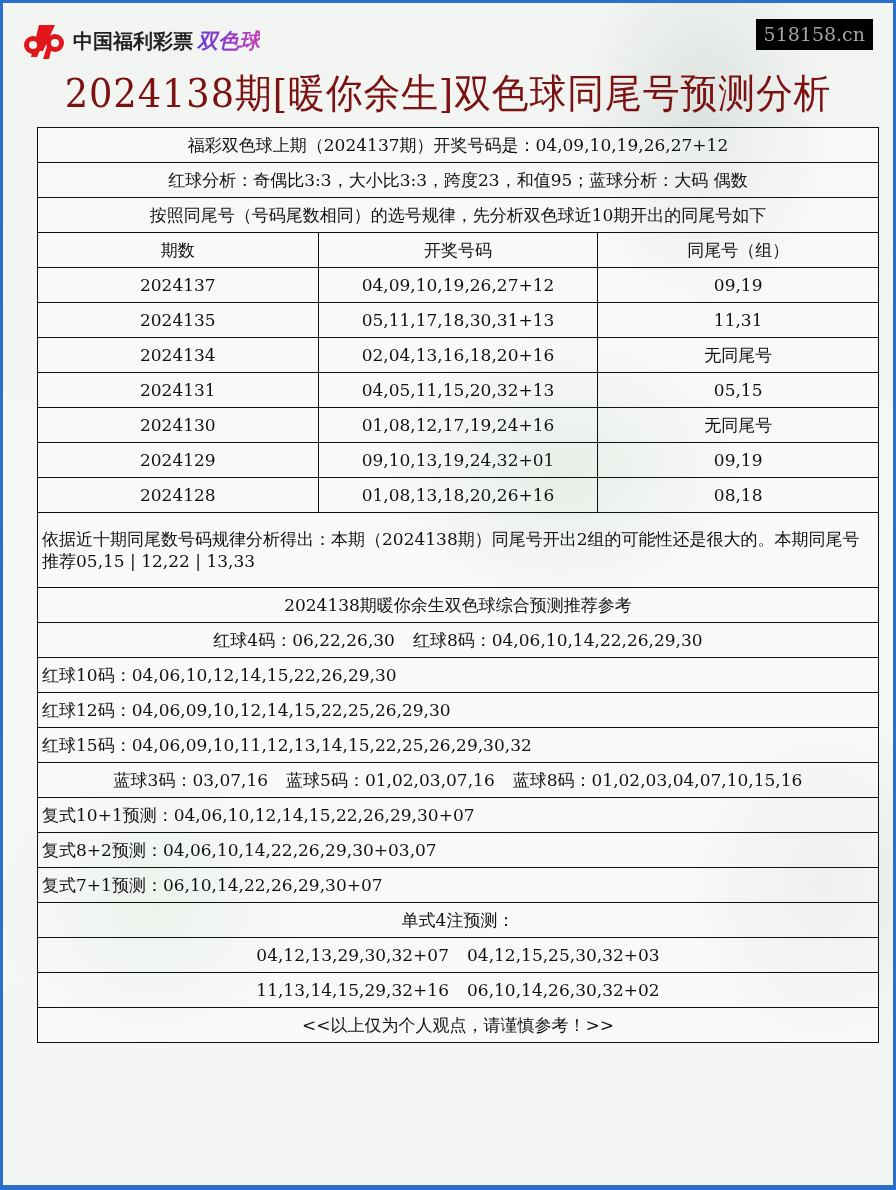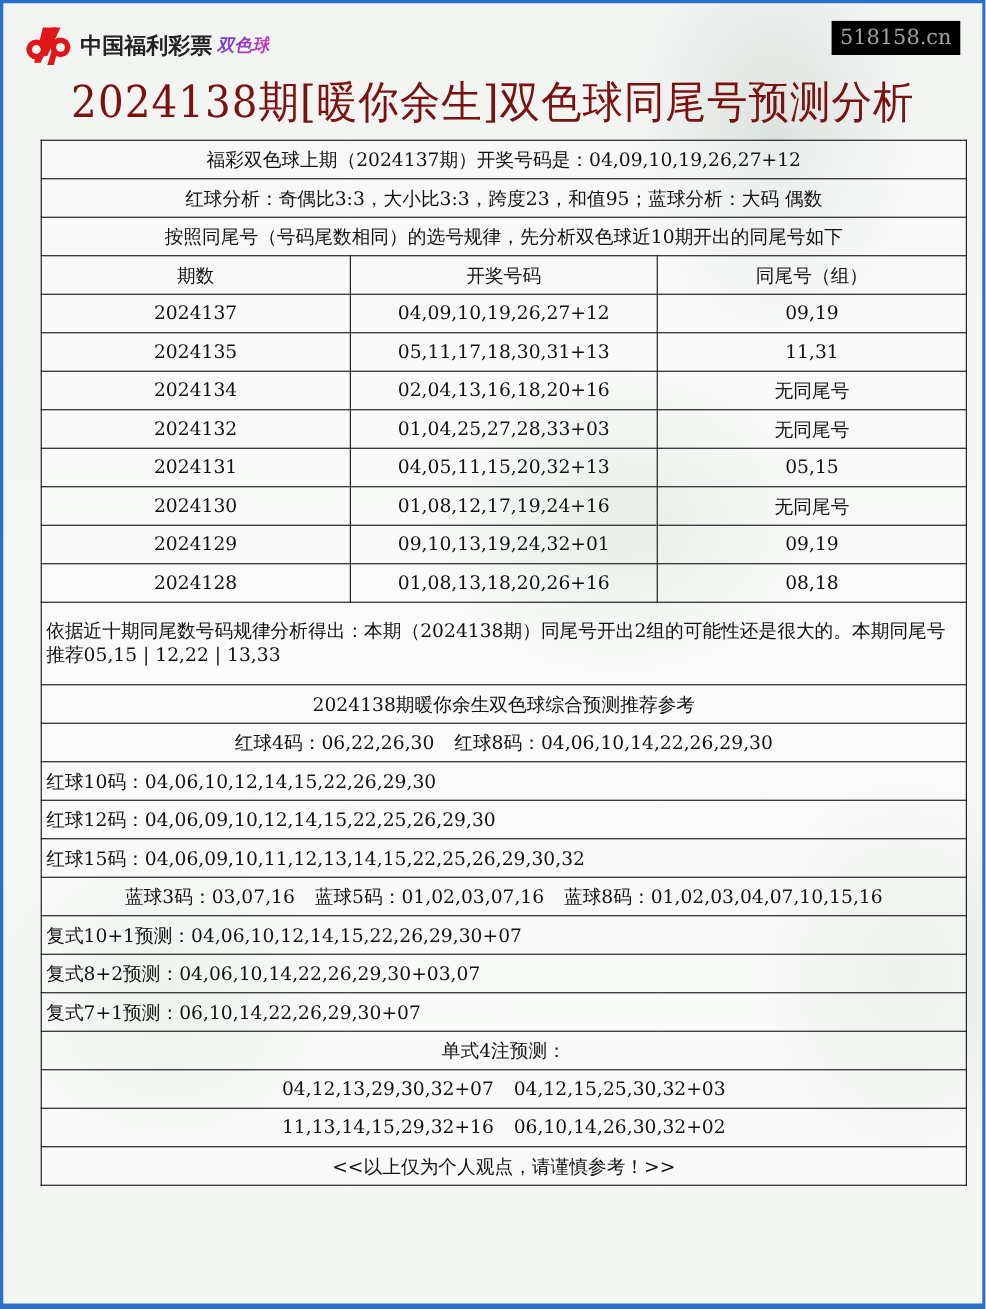--- a/index.html
+++ b/index.html
@@ -24,21 +24,21 @@
     position: absolute; left: 18px; top: 18px; height: 40px;
     display: flex; align-items: center; gap: 4px; justify-content: center;
   }
   .logo-mark { width: 48px; height: 40px; }
   .logo-text-black {
     font-family: "DejaVu Sans", "Liberation Sans", sans-serif;
     font-weight: bold; font-size: 20px; color: #222; letter-spacing: 0px;
   }
   .logo-text-color {
     font-family: "DejaVu Sans", "Liberation Sans", sans-serif;
-    font-weight: bold; font-style: italic; font-size: 16px;
+    font-weight: bold; font-style: italic; font-size: 21px;
     background: linear-gradient(90deg, #6a3bd1, #c23fb8);
     -webkit-background-clip: text; background-clip: text; color: transparent;
   }
   .site-badge {
     position: absolute; right: 20px; top: 16px;
     background: #000; color: #a3a3a3;
     font-family: "DejaVu Serif", "Liberation Serif", serif;
     font-size: 19px; padding: 3px 8px 4px 8px; line-height: 24px;
   }
   .page-title {
@@ -120,25 +120,20 @@
         <td>2024135</td>
         <td>05,11,17,18,30,31+13</td>
         <td>11,31</td>
       </tr>
       <tr>
         <td>2024134</td>
         <td>02,04,13,16,18,20+16</td>
         <td>无同尾号</td>
       </tr>
       <tr>
-        <td>2024132</td>
-        <td>01,04,25,27,28,33+03</td>
-        <td>无同尾号</td>
-      </tr>
-      <tr>
         <td>2024131</td>
         <td>04,05,11,15,20,32+13</td>
         <td>05,15</td>
       </tr>
       <tr>
         <td>2024130</td>
         <td>01,08,12,17,19,24+16</td>
         <td>无同尾号</td>
       </tr>
       <tr>

